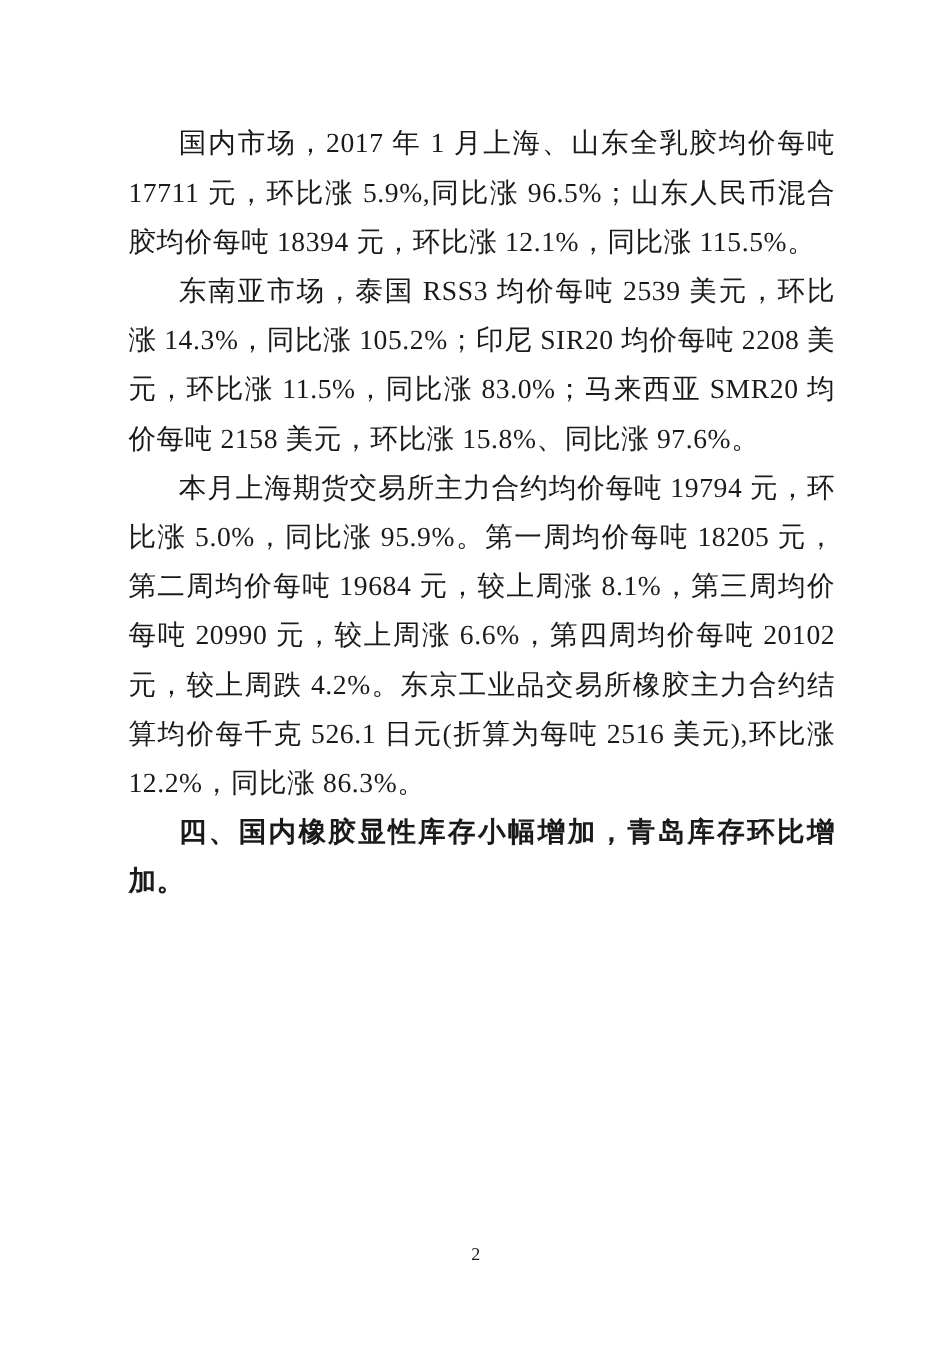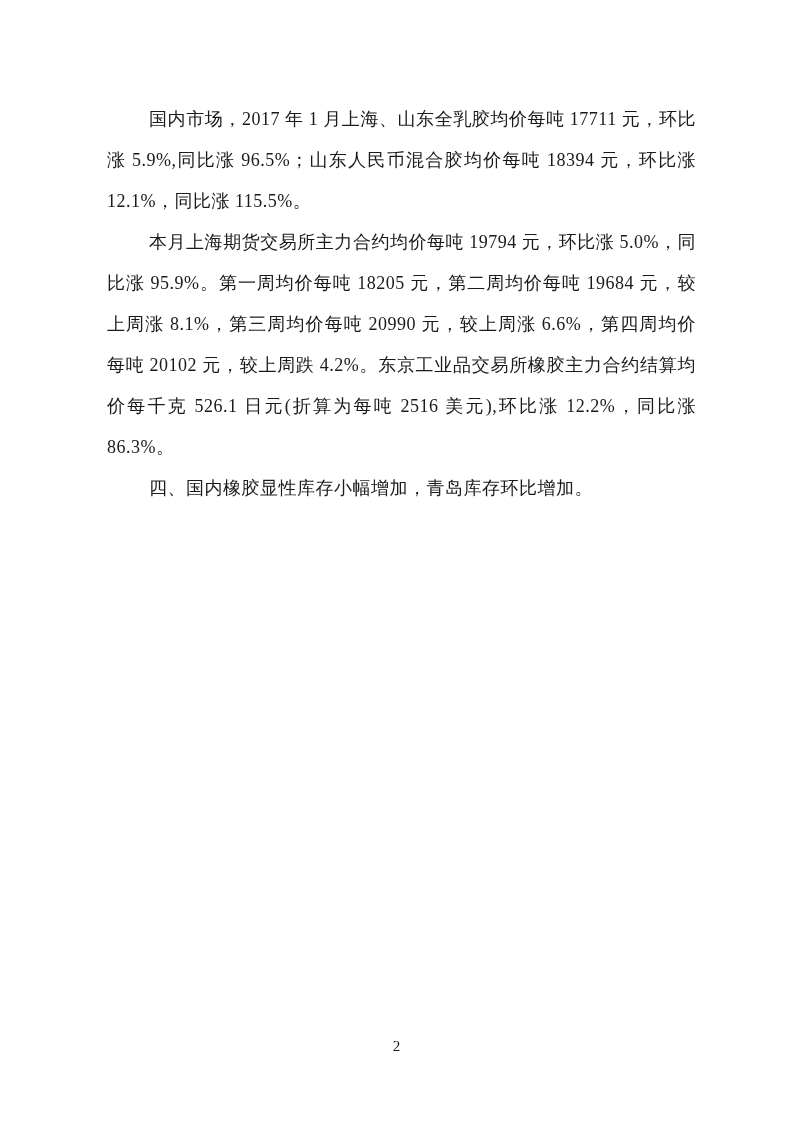--- a/index.html
+++ b/index.html
@@ -17,45 +17,46 @@
     overflow: hidden;
   }
   .content {
     position: absolute;
     left: 107px;
     top: 99px;
     width: 589px;
   }
   .para {
     margin: 0;
-    font-size: 18px;
+    font-size: 23px;
     line-height: 41px;
     text-align: justify;
     text-indent: 42px;
     font-weight: normal;
     letter-spacing: 0.5px;
   }
   .heading {
-    font-weight: normal;
+    font-weight: bold;
   }
   .page-footer {
     position: absolute;
     left: 0;
     right: 0;
     top: 1036px;
     text-align: center;
     font-size: 15px;
     line-height: 20px;
     color: #1a1a1a;
   }
 </style>
 </head>
 <body>
 
 <div class="page">
   <div class="content">
     <p class="para">国内市场，2017 年 1 月上海、山东全乳胶均价每吨 17711 元，环比涨 5.9%,同比涨 96.5%；山东人民币混合胶均价每吨 18394 元，环比涨 12.1%，同比涨 115.5%。</p>
+    <p class="para">东南亚市场，泰国 RSS3 均价每吨 2539 美元，环比涨 14.3%，同比涨 105.2%；印尼 SIR20 均价每吨 2208 美元，环比涨 11.5%，同比涨 83.0%；马来西亚 SMR20 均价每吨 2158 美元，环比涨 15.8%、同比涨 97.6%。</p>
     <p class="para">本月上海期货交易所主力合约均价每吨 19794 元，环比涨 5.0%，同比涨 95.9%。第一周均价每吨 18205 元，第二周均价每吨 19684 元，较上周涨 8.1%，第三周均价每吨 20990 元，较上周涨 6.6%，第四周均价每吨 20102 元，较上周跌 4.2%。东京工业品交易所橡胶主力合约结算均价每千克 526.1 日元(折算为每吨 2516 美元),环比涨 12.2%，同比涨 86.3%。</p>
     <p class="para heading">四、国内橡胶显性库存小幅增加，青岛库存环比增加。</p>
   </div>
 
   <div class="page-footer">2</div>
 </div>
 
 </body></html>

